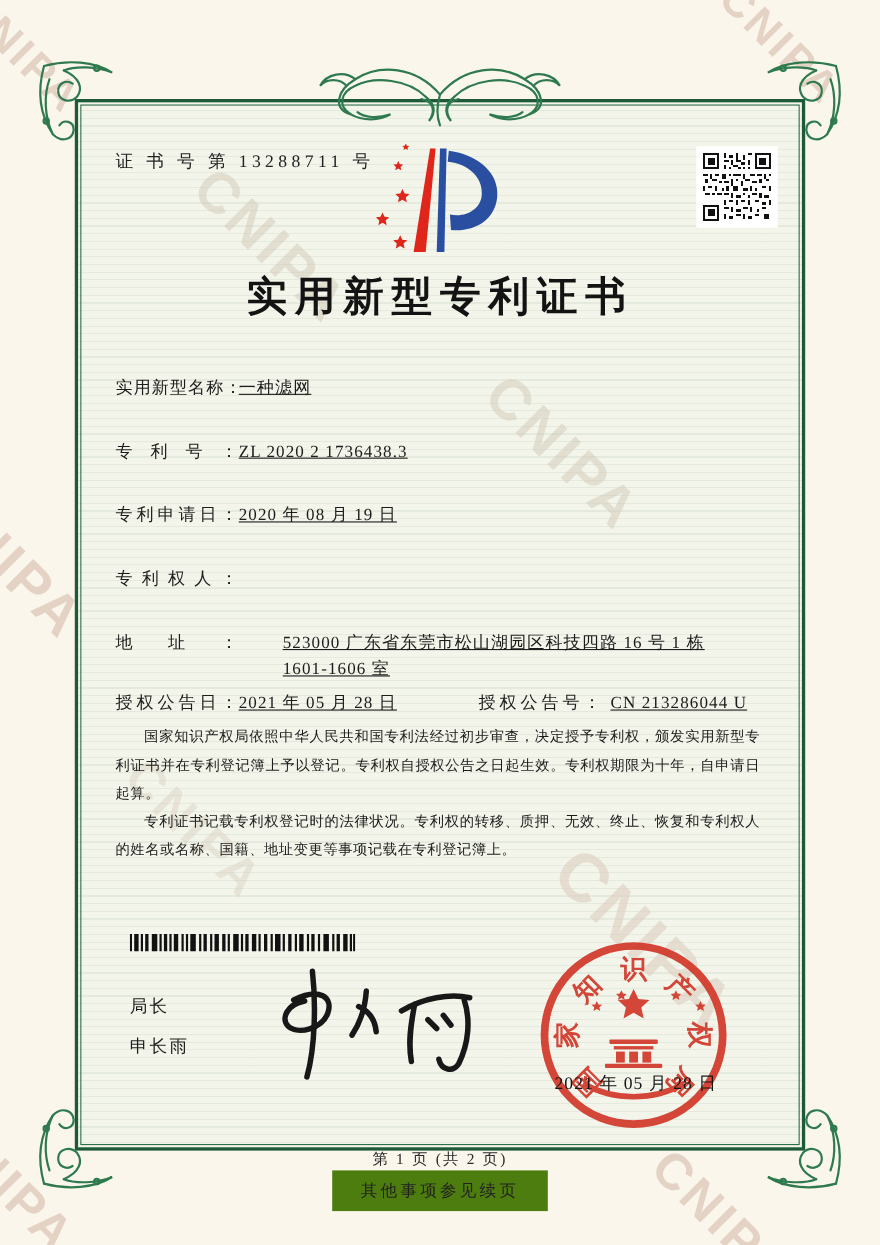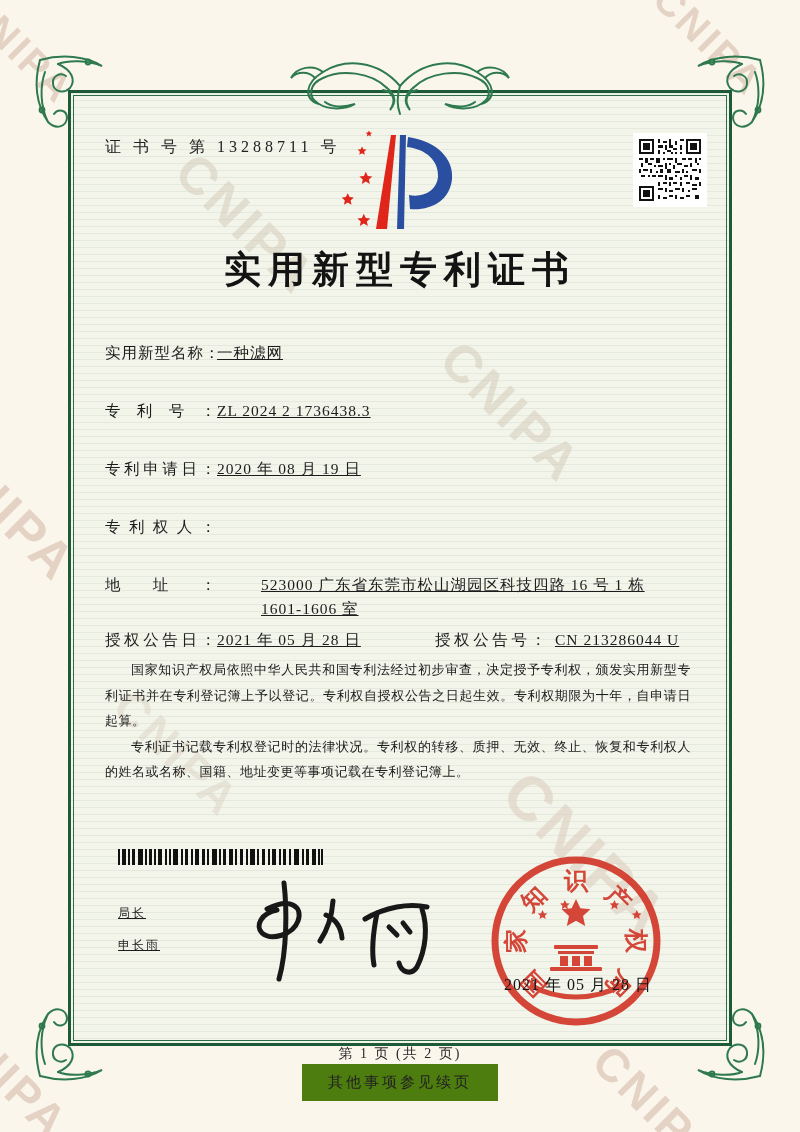--- a/index.html
+++ b/index.html
@@ -52,35 +52,35 @@
     letter-spacing:7px; color:#131313;
   }
   .fields { position:absolute; left:34px; right:46px; top:248px; font-size:15.5px; }
   .field-row { display:flex; margin-bottom:34px; line-height:24px; }
   .field-label {
     flex:0 0 112px; width:112px;
     text-align:justify; text-align-last:justify;
     white-space:nowrap; letter-spacing:1px;
   }
   .field-value { flex:1; letter-spacing:1px;text-decoration:underline; }
-  .field-row.addr { margin-bottom:7px;gap:44px; }
+  .field-row.addr { margin-bottom:7px; }
   .grant-row { display:flex; line-height:24px; }
   .grant-pair { display:flex; }
   .grant-pair.first { width:330px; }
 
   .paras {
     position:absolute; left:34px; right:38px; top:564px;
     font-size:13px; line-height:25.5px; text-align:justify;
     letter-spacing:0.5px; color:#1b1b1b;
   }
   .paras p { text-indent:2em; }
 
   .barcode { position:absolute; left:47px; top:756px; }
 
-  .signer { position:absolute; left:47px; top:812px; font-size:12px; letter-spacing:2px;text-decoration:underline; }
+  .signer { position:absolute; left:47px; top:812px; font-size:16px; letter-spacing:2px; }
   .signer .name { margin-top:15px; }
   .signature { position:absolute; left:158px; top:782px; }
 
   .seal { position:absolute; left:417px; top:760px; width:176px; height:176px; }
   .seal svg { position:absolute; left:0; top:0; opacity:0.93; }
   .seal-date {
     position:absolute; left:-12px; right:-16px; top:122px;
     text-align:center; font-size:16px; letter-spacing:1px; color:#141414;
   }
 
@@ -155,32 +155,32 @@
 
   <div class="cert-title">实用新型专利证书</div>
 
   <div class="fields">
     <div class="field-row">
       <span class="field-label">实用新型名称：</span>
       <span class="field-value">一种滤网</span>
     </div>
     <div class="field-row">
       <span class="field-label">专利号：</span>
-      <span class="field-value">ZL 2024 2 1736438.3</span>
+      <span class="field-value">ZL 2020 2 1736438.3</span>
     </div>
     <div class="field-row">
       <span class="field-label">专利申请日：</span>
       <span class="field-value">2020 年 08 月 19 日</span>
     </div>
     <div class="field-row">
       <span class="field-label">专利权人：</span>
     </div>
     <div class="field-row addr">
       <span class="field-label">地址：</span>
-      <span class="field-value" style="max-width:456px;">523000 广东省东莞市松山湖园区科技四路 16 号 1 栋 1601-1606 室</span>
+      <span class="field-value" style="max-width:456px;margin-left:40px;">523000 广东省东莞市松山湖园区科技四路 16 号 1 栋 1601-1606 室</span>
     </div>
     <div class="grant-row">
       <span class="grant-pair first">
         <span class="field-label">授权公告日：</span>
         <span class="field-value">2021 年 05 月 28 日</span>
       </span>
       <span class="grant-pair">
         <span class="field-label">授权公告号：</span>
         <span class="field-value" style="margin-left:8px;">CN 213286044 U</span>
       </span>

